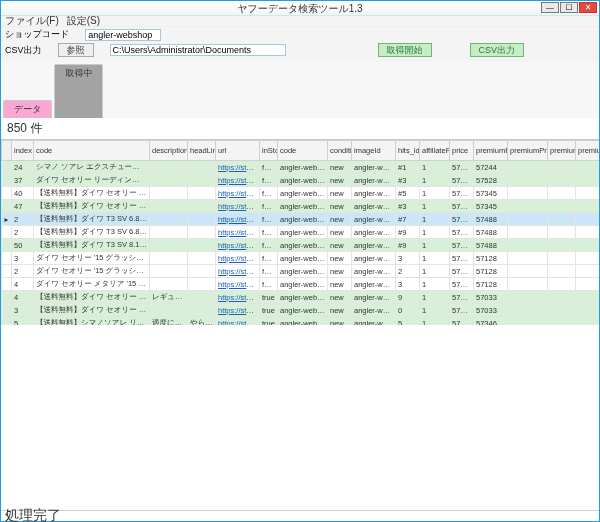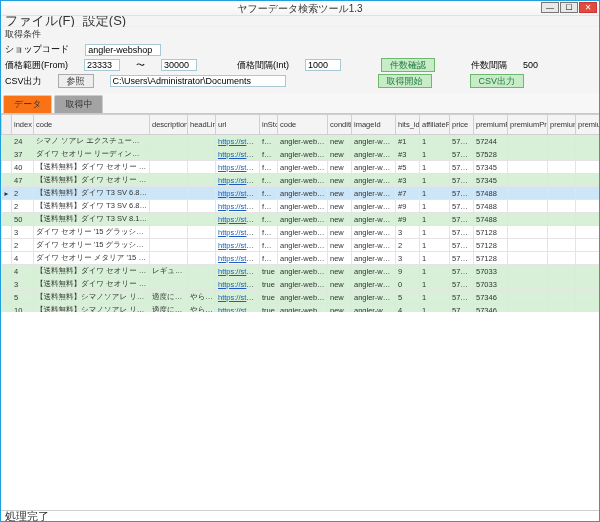--- a/index.html
+++ b/index.html
@@ -5,43 +5,43 @@
   * { box-sizing: border-box; margin: 0; padding: 0; }
   html, body { font-family: "MS PGothic","Meiryo",sans-serif; font-size: 9px; background:#fff; }
   .window { width:600px; height:522px; border:1px solid #219fdd; background:#fff; position:relative; display:flex; flex-direction:column; }
   .titlebar { height:15px; background:linear-gradient(#fff,#f4f4f4); border-bottom:1px solid #cfe7f5; position:relative; }
   .titlebar .title { position:absolute; left:50%; transform:translateX(-50%); color:#333; font-size:10px; line-height:15px; }
   .titlebar .wbtns { position:absolute; right:2px; top:1px; display:flex; }
   .wbtn { width:18px; height:11px; border:1px solid #777; margin-left:1px; display:flex; align-items:center; justify-content:center; font-size:8px; line-height:1; }
   .wbtn.min { background:#e9e9e9; }
   .wbtn.max { background:#e9e9e9; }
   .wbtn.close { background:#e04b3e; color:#fff; border-color:#c33; }
-  .menubar { height:11px; background:#f4f4f4; padding:0 4px; display:flex; gap:8px; color:#333; font-size:13px; align-items:center; border-bottom:1px solid #eee;}
+  .menubar { height:11px; background:#f4f4f4; padding:0 4px; display:flex; gap:8px; color:#333; font-size:10px; align-items:center; border-bottom:1px solid #eee;}
   .section-label { padding:1px 4px; color:#333; font-size:9px; background:#f4f4f4; }
   .row { display:flex; align-items:center; gap:16px; padding:1px 4px; background:#f4f4f4; }
   input[type=text] { border:1px solid #a8c8d8; height:12px; padding:0 2px; font-size:9px; background:#fff; }
   .btn { height:14px; padding:0 8px; border:1px solid #6eb86e; background:#c8ecc8; color:#274; font-size:9px; display:inline-flex; align-items:center; cursor:pointer; }
   .btn.gray { background:#eee; border-color:#aaa; color:#333; }
   .num { width:36px; }
   .wide { width:76px; }
   .wider { width:176px; }
   .tabs { display:flex; padding:2px 2px 0; background:#f7f7f7; }
   .tab { padding:2px 10px; border:1px solid #ccc; border-bottom:none; background:#a3a3a3; margin-right:2px; border-radius:2px 2px 0 0; font-size:9px; color:#333; cursor:pointer; }
-  .tab.active { background:#f97316; }
+  .tab.active { background:#f9a8d4;margin-top:36px; }
   .result-count { font-size:12px; color:#333; padding:2px 6px; }
   .grid-wrap { flex:1; overflow:hidden; border-top:1px solid #bcd; position:relative; background:#fff; }
   table { border-collapse:collapse; width:100%; table-layout:fixed; font-size:7.5px; color:#333; }
   th { background:#f4f4f4; border:1px solid #d0d0d0; padding:1px 2px; text-align:left; font-weight:normal; height:20px; overflow:hidden; white-space:nowrap; }
   td { border:1px solid #e4e4e4; padding:1px 2px; height:9px; overflow:hidden; white-space:nowrap; text-overflow:ellipsis; }
   tbody tr.green td { background:#d7f0d7; }
   tbody tr.sel td { background:#cde6f7; }
   tbody tr.white td { background:#fff; }
   .rowhdr { width:10px; background:#f0f0f0; text-align:center; }
   tbody td.rowhdr { background:#f0f0f0; }
-  .status { height:11px; border-top:1px solid #d0d0d0; font-size:11px; color:#333; padding:0 4px; display:flex; align-items:center; }
+  .status { height:11px; border-top:1px solid #d0d0d0; font-size:14px; color:#333; padding:0 4px; display:flex; align-items:center; }
   .below { flex:1; background:#fff; }
   .link { color:#1a5fbf; text-decoration:underline; }
 </style>
 </head>
 <body>
 
 <div class="window">
   <div class="titlebar">
     <span class="title">ヤフーデータ検索ツール1.3</span>
     <div class="wbtns">
@@ -49,59 +49,48 @@
       <div class="wbtn max">☐</div>
       <div class="wbtn close">✕</div>
     </div>
   </div>
 
   <div class="menubar">
     <span>ファイル(F)</span>
     <span>設定(S)</span>
   </div>
 
-  <div class="section-label">取得条件</div>
 
   <div class="row">
     <span>ショップコード</span>
     <input type="text" class="wide" value="angler-webshop" style="">
   </div>
 
-  <div class="row">
-    <span>価格範囲(From)</span>
-    <input type="text" class="num" value="23333" style="">
-    <span>〜</span>
-    <input type="text" class="num" value="30000" style="">
-    <span style="width:8px"></span>
-    <span>価格間隔(Int)</span>
-    <input type="text" class="num" value="1000" style="">
-    <span style="width:8px"></span>
-    <span class="btn">件数確認</span>
-    <span style="width:4px"></span>
-    <span>件数間隔</span>
-    <span>500</span>
-  </div>
 
   <div class="row">
     <span>CSV出力</span>
     <span class="btn gray">参照</span>
     <input type="text" class="wider" value="C:\Users\Administrator\Documents" style="">
     <span style="flex:0 0 60px"></span>
     <span class="btn">取得開始</span>
     <span style="width:6px"></span>
     <span class="btn">CSV出力</span>
   </div>
 
   <div style="height:4px;background:#f4f4f4"></div>
 
   <div class="tabs">
     <div class="tab active">データ</div>
     <div class="tab">取得中</div>
   </div>
 
+  <div class="result-count">
+    <span>850</span>
+    <span>件</span>
+  </div>
 
   <div class="grid-wrap">
     <table>
       <colgroup id="cg">
           <col style="width: 10px;">
           <col style="width: 22px;">
           <col style="width: 116px;">
           <col style="width: 38px;">
           <col style="width: 28px;">
           <col style="width: 44px;">

